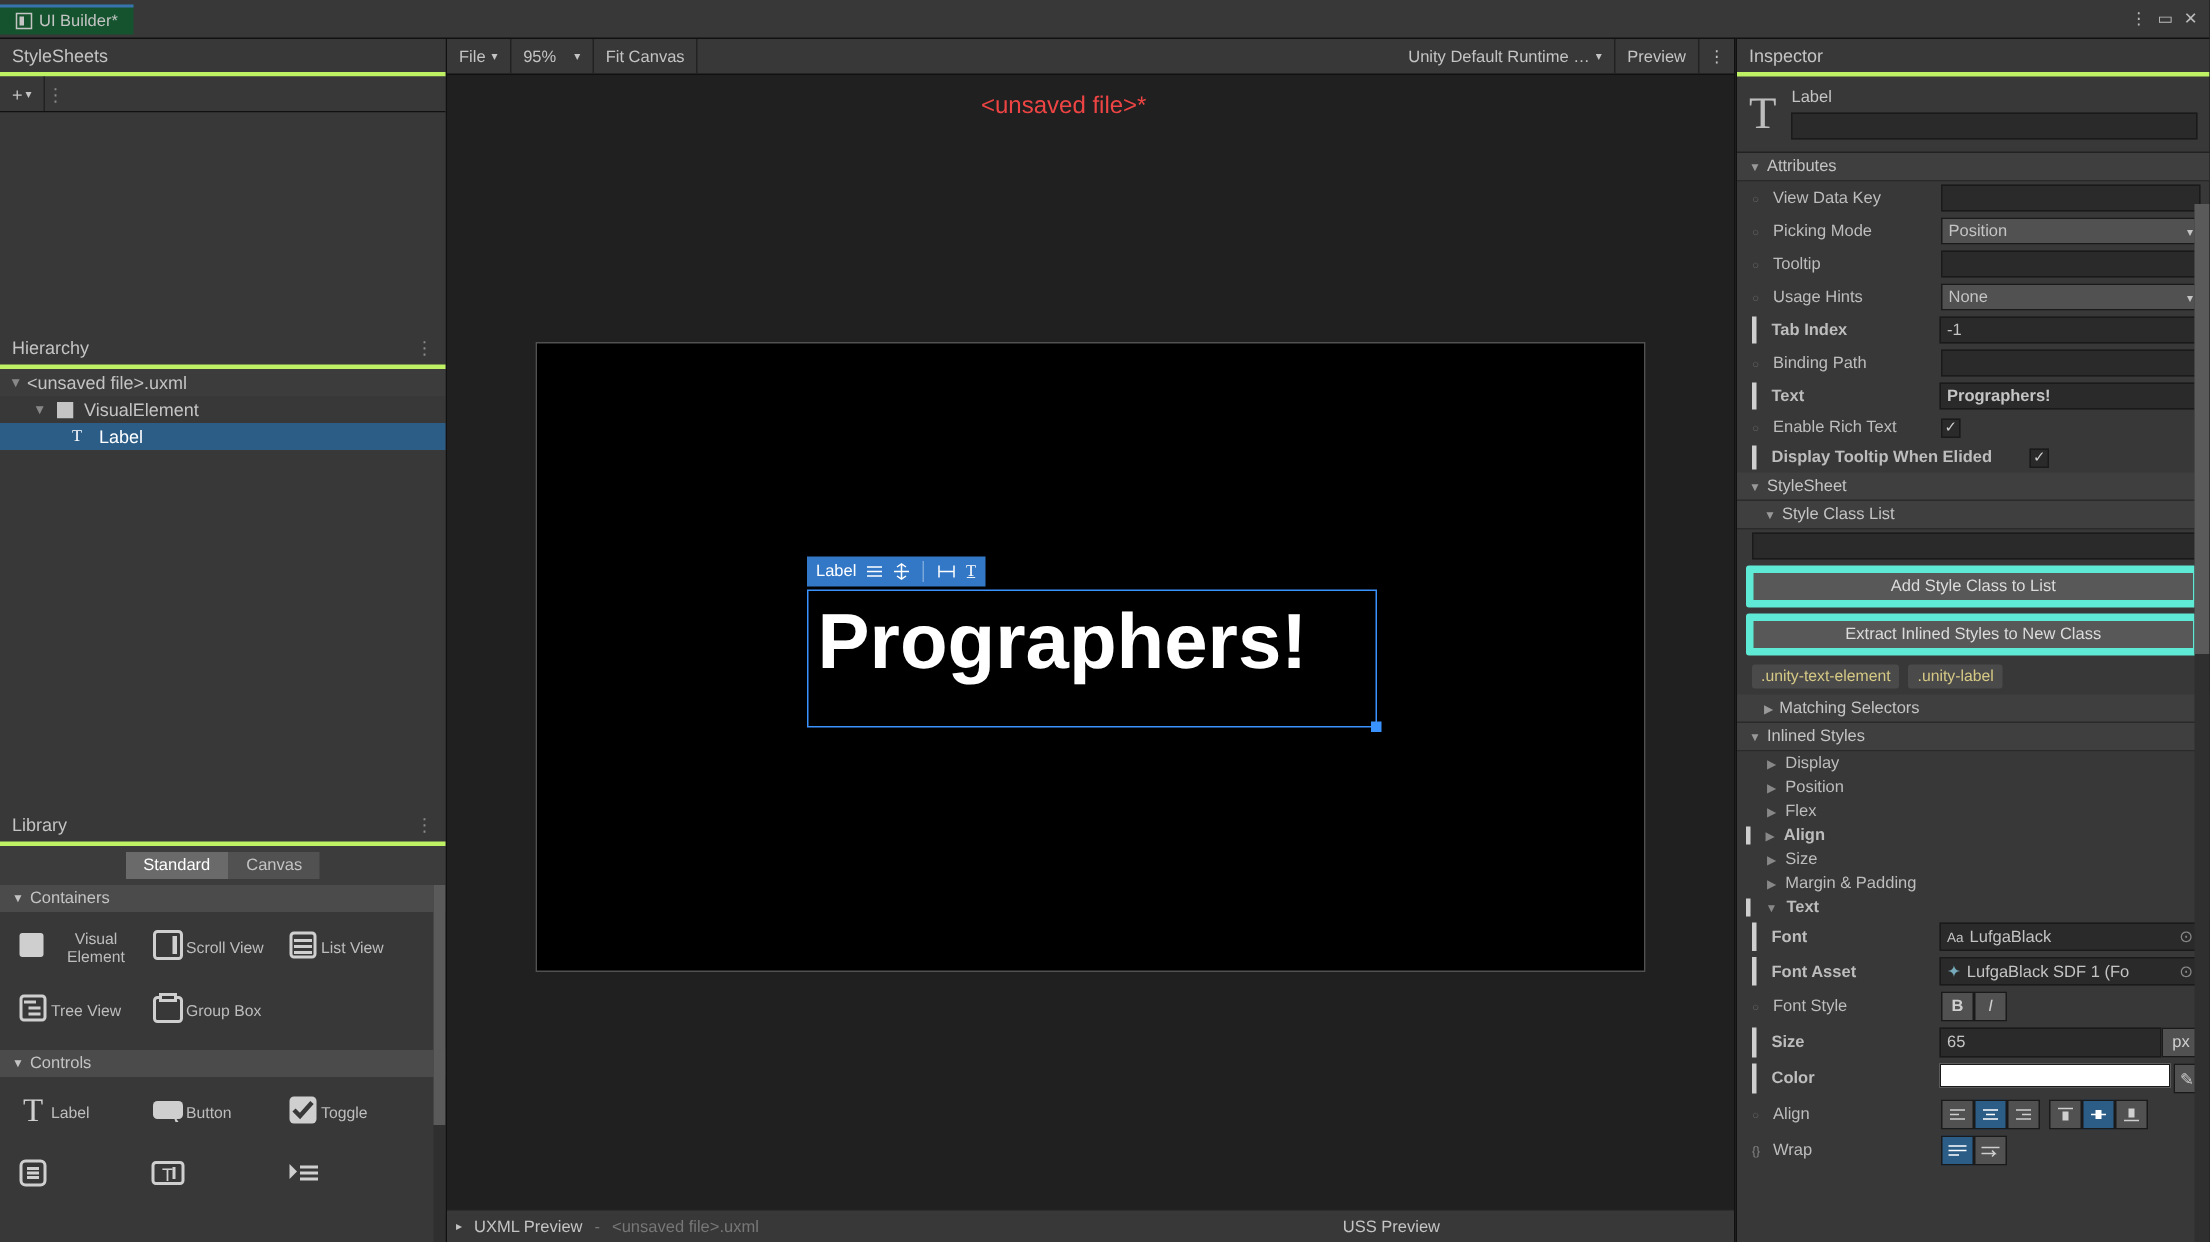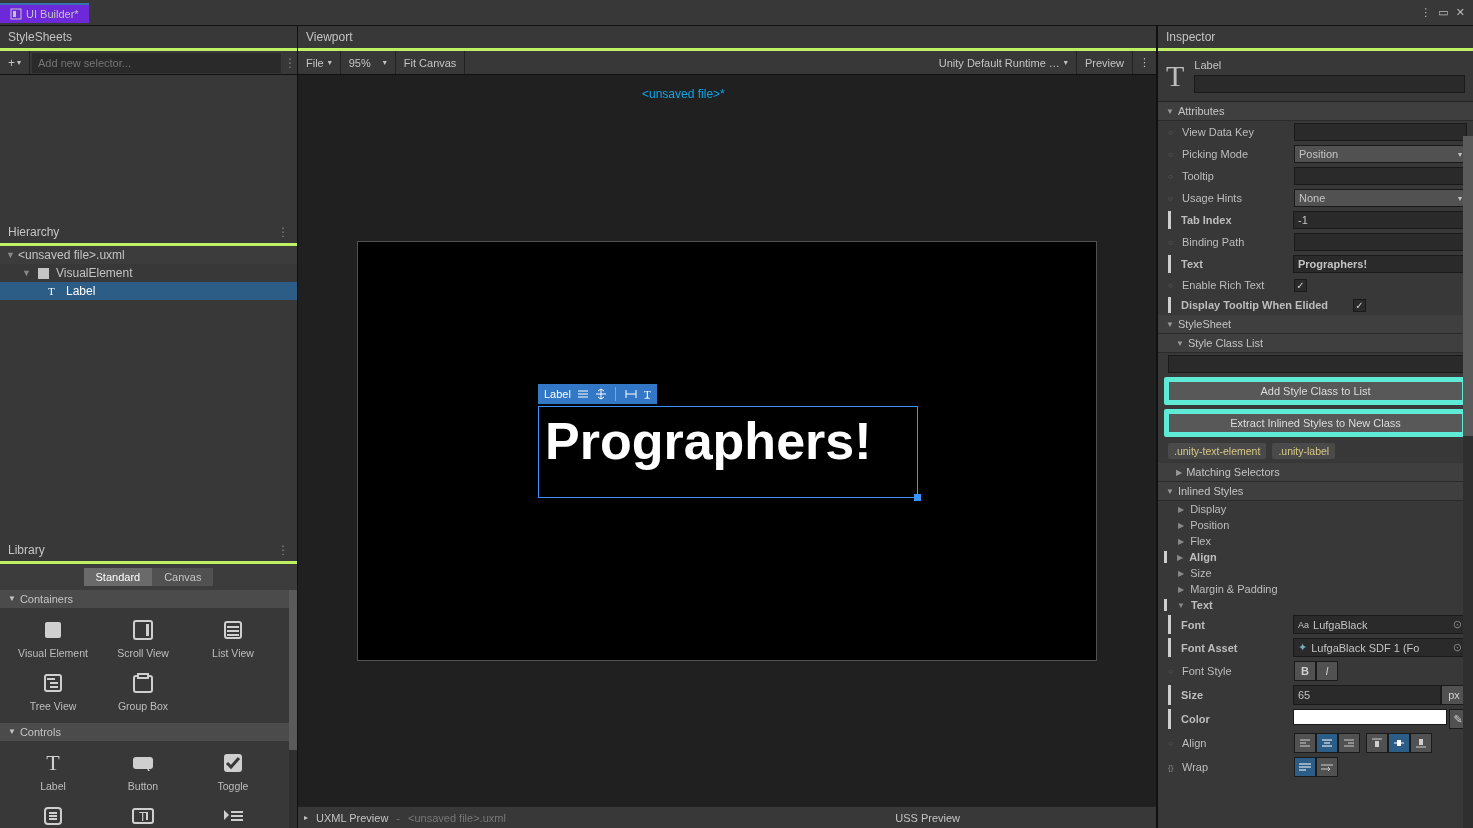--- a/index.html
+++ b/index.html
@@ -1,19 +1,19 @@
 <!DOCTYPE html>
 <html><head>
 <meta charset="utf-8">
 <style>
 * { margin:0; padding:0; box-sizing:border-box; font-family:"Segoe UI",Arial,sans-serif; user-select:none; }
 body { background:#202020; color:#c4c4c4; width:1473px; height:828px; overflow:hidden; font-size:12px; }
 .root { display:flex; flex-direction:column; height:100%; }
 .titlebar { height:26px; background:#383838; display:flex; align-items:center; border-bottom:1px solid #111; position:relative;}
-.tab { background:#6d28d9; padding:3px 10px; border-top:2px solid #3a72b0; font-size:11px; display:flex; align-items:center; gap:4px;}
+.tab { background:#14532d; padding:3px 10px; border-top:2px solid #3a72b0; font-size:11px; display:flex; align-items:center; gap:4px;}
 .winbtns { margin-left:auto; color:#bbb; font-size:11px; letter-spacing:2px; padding-right:6px;}
 .main { display:flex; flex:1; min-height:0; }
 .col { display:flex; flex-direction:column; border-right:1px solid #111; background:#383838;}
 .left { width:298px; }
 .center { flex:1; min-width:0;}
 .right { width:316px; border-right:none; border-left:1px solid #111;}
 .panel-header { background:#383838; padding:4px 8px; font-size:12px; border-bottom:3px solid #bef264; display:flex; align-items:center;}
 .panel-header .dots { margin-left:auto; color:#888;}
 .ss-tools { display:flex; align-items:center; background:#383838; border-bottom:1px solid #111; height:24px;}
 .plus { width:30px; text-align:center; color:#c4c4c4; border-right:1px solid #222; height:100%; display:flex; align-items:center; justify-content:center; gap:2px;}
@@ -24,28 +24,28 @@
 .hierarchy-row.sel { background:#2c5d87; color:#fff;}
 .hierarchy-row .fold { color:#888; width:12px; font-size:9px;}
 .hierarchy-row .ico { width:14px; margin:0 4px; font-size:11px;}
 .lib-tabs { display:flex; justify-content:center; background:#3c3c3c; padding:4px;}
 .lib-tab { padding:3px 12px; font-size:11px; background:#515151; border-radius:0; }
 .lib-tab.active { background:#6a6a6a; color:#fff;}
 .lib-section { background:#4b4b4b; padding:3px 8px; font-size:11px; display:flex; align-items:center; gap:4px;}
 .lib-grid { display:flex; flex-wrap:wrap; padding:4px; background:#383838; border-left:4px solid #383838; position:relative;}
 .lib-scroll { position:absolute; right:0; top:0; bottom:0; width:8px; background:#2f2f2f;}
 .lib-scroll-thumb { position:absolute; right:0; top:0; width:8px; height:160px; background:#5a5a5a;}
-.lib-item { width:90px; display:flex; flex-direction:column; align-items:center; padding:6px 2px; font-size:10.5px; color:#bdbdbd;}
+.lib-item { width:90px; display:flex; flex-direction:row; align-items:center; padding:6px 2px; font-size:10.5px; color:#bdbdbd;}
 .lib-item .gi { width:24px; height:24px; margin-bottom:6px; display:flex; align-items:center; justify-content:center; font-size:18px; color:#cfcfcf;}
 .lib-item .lbl { text-align:center; line-height:1.1;}
 .vp-toolbar { height:24px; background:#383838; border-bottom:1px solid #111; display:flex; align-items:center; font-size:11px;}
 .vp-toolbar .drop { padding:0 8px; border-right:1px solid #222; height:100%; display:flex; align-items:center; gap:4px;}
 .vp-toolbar .right-drop { margin-left:auto; display:flex; height:100%; align-items:center;}
 .canvas-wrap { flex:1; display:flex; align-items:center; justify-content:center; background:#202020; position:relative; overflow:hidden;}
-.canvas-label { position:absolute; left:344px; top:12px; color:#0ea5e9; font-size:12px;}
+.canvas-label { position:absolute; left:356px; top:12px; color:#ef4444; font-size:16px;}
 .canvas { position:relative; width:740px; height:420px; background:#000; border:1px solid #515151;}
 .sel-box { position:absolute; border:1.5px solid #3a92ff; left:180px; top:164px; width:380px; height:92px;}
 .sel-handle { position:absolute; right:-4px; bottom:-4px; width:7px; height:7px; background:#3a92ff;}
 .sel-tag { position:absolute; left:180px; top:142px; background:#3278c7; color:#fff; padding:3px 6px; font-size:11px; display:flex; align-items:center; gap:6px;}
 .sel-tag .sep { width:1px; height:14px; background:rgba(255,255,255,0.35); margin:0 2px;}
 .canvas-text { color:#fff; font-weight:900; font-size:52px; letter-spacing:0; font-family:Arial Black,Arial,sans-serif; padding:4px 6px; white-space:nowrap;}
 .uxml-prev { height:22px; background:#383838; border-top:1px solid #222; display:flex; align-items:center; font-size:11px; padding:0 6px; gap:8px;}
 .uxml-prev .l1 { color:#c4c4c4;} .uxml-prev .l2 { color:#777;} .uxml-prev .uss { margin-left:auto; padding-right:190px; color:#c4c4c4;}
 .insp-head { display:flex; align-items:center; padding:8px; gap:10px; border-bottom:1px solid #222;}
 .insp-head .bigT { font-family:Georgia,serif; font-size:30px; color:#bdbdbd; }
@@ -95,21 +95,20 @@
   </div>
 
   <div class="main">
 
     <div class="col left">
       <div class="panel-header">
           <span>StyleSheets</span>
         </div>
       <div class="ss-tools">
         <div class="plus">+<span style="font-size:8px;">▾</span></div>
-        <input class="sel-input" placeholder="Add new selector..." style="">
         <div style="width:14px;text-align:center;color:#888;">⋮</div>
       </div>
       <div class="empty" style="flex:0 0 146px;"></div>
 
       <div class="panel-header">
         <span>Hierarchy</span>
           <span class="dots">⋮</span>
       </div>
       <div class="hierarchy-row file">
         <span class="fold">▼</span>
@@ -250,23 +249,20 @@
               </div>
             </div>
         </div>
         <div class="lib-scroll">
             <div class="lib-scroll-thumb"></div>
           </div>
       </div>
     </div>
 
     <div class="col center">
-      <div class="panel-header">
-          <span>Viewport</span>
-        </div>
       <div class="vp-toolbar">
         <div class="drop">
             <span>File</span>
             <span style="font-size:8px;">▾</span>
           </div>
         <div class="drop">
             <span>95%</span>
             <span style="font-size:8px;margin-left:8px;">▾</span>
           </div>
         <div class="drop">

